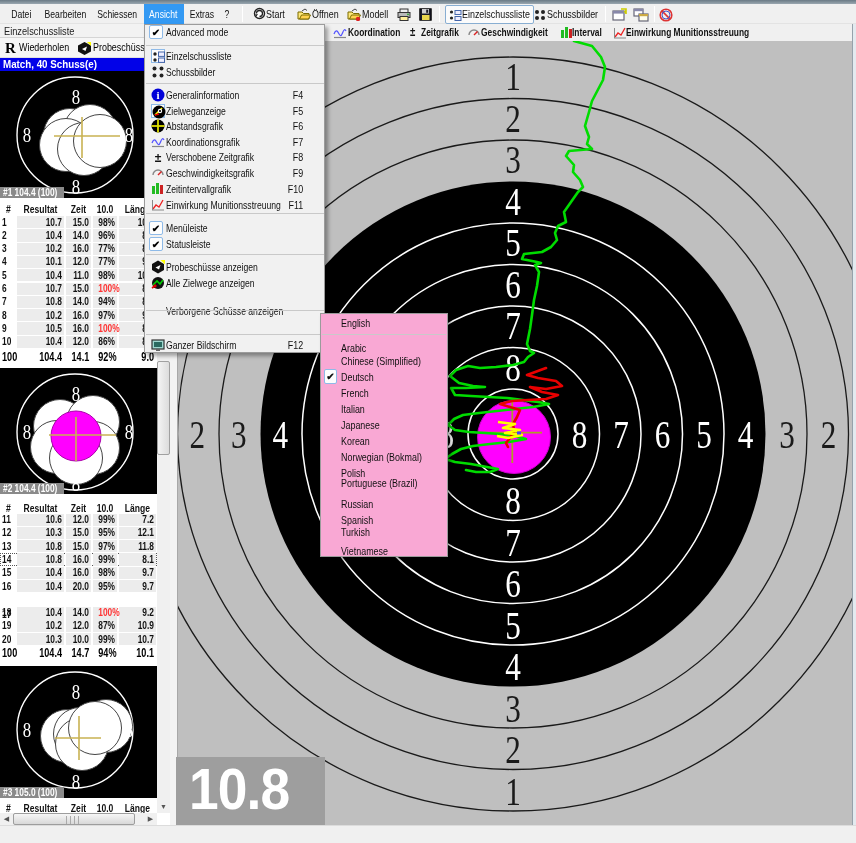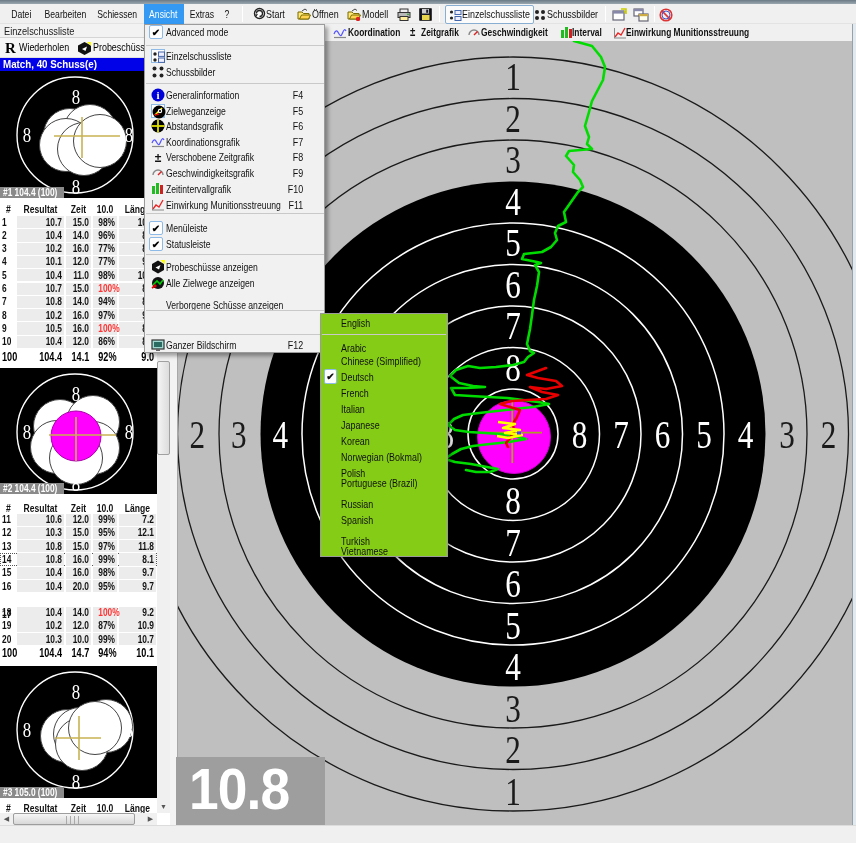--- a/index.html
+++ b/index.html
@@ -54,21 +54,21 @@
 
 #menu{left:144px;top:24px;width:181px;height:329px;background:#f1f1f1;border:1px solid #9b9b9b;box-shadow:3px 3px 4px rgba(0,0,0,0.35)}
 .mrow{position:absolute;left:1px;width:177px;height:16px;font-size:10.5px;color:#111;line-height:16px}
 .mtext{position:absolute;left:20px;top:0;white-space:nowrap;transform:scaleX(0.82);transform-origin:0 50%}
 .mshort{position:absolute;right:20px;top:0;transform:scaleX(0.85);transform-origin:100% 50%}
 .msep{position:absolute;left:1px;width:178px;height:1px;background:#c9c9c9}
 .micon{position:absolute;left:5px;top:1px;width:14px;height:14px}
 .mcheck{position:absolute;left:3px;top:1px;width:14px;height:14px;border:1px solid #8ebae8;background:#fdfdfd;border-radius:2px;color:#000;font-size:10px;font-weight:bold;text-align:center;line-height:13px}
 #mlang{background:#3296f0;color:#fff;left:2px;width:175px;height:17px;line-height:17px}
 
-#sub{left:320px;top:313px;width:128px;height:244px;background:#84cc16;border:1px solid #9b9b9b;box-shadow:3px 3px 4px rgba(0,0,0,0.35)}
+#sub{left:320px;top:313px;width:128px;height:244px;background:#f9a8d4;border:1px solid #9b9b9b;box-shadow:3px 3px 4px rgba(0,0,0,0.35)}
 .srow{position:absolute;left:1px;width:124px;height:16px;font-size:10.5px;color:#111;line-height:16px}
 .stext{position:absolute;left:19px;top:0;white-space:nowrap;transform:scaleX(0.85);transform-origin:0 50%}
 </style></head><body>
 <div id="win">
 <div class="abs" id="topstrip"></div>
 <div class="abs" id="menubar">
 <span class="mitem" style="left:7px;width:28px"><i>Datei</i></span>
 <span class="mitem" style="left:40px;width:50px"><i>Bearbeiten</i></span>
 <span class="mitem" style="left:93px;width:47px"><i>Schiessen</i></span>
 <span class="mitem" style="left:186px;width:31px"><i>Extras</i></span>
@@ -659,21 +659,21 @@
       </div>
 <div class="mrow" style="top:250px">
         <span class="micon" style=""><svg width="14" height="14" viewBox="0 0 14 14">
             <circle cx="7" cy="7" r="6" fill="#111"></circle>
             <path d="M2 9 L6 5 L9 8 L12 4" stroke="#0c0" stroke-width="1.6" fill="none"></path>
             <path d="M1 12 L5 9" stroke="#d00" stroke-width="1.6" fill="none"></path>
             <circle cx="4" cy="10" r="1.6" fill="#d00"></circle>
           </svg></span>
         <span class="mtext">Alle Zielwege anzeigen</span>
       </div>
-<div class="mrow" style="top:272px">
+<div class="mrow" style="top:278px">
         <span class="mtext">Verborgene Schüsse anzeigen</span>
       </div>
 <div class="msep" style="top:284.5px"></div>
 <div class="msep" style="top:309px"></div>
 <div class="mrow" style="top:312px">
         <span class="micon" style=""><svg width="14" height="14" viewBox="0 0 14 14">
             <rect x="1" y="2" width="12" height="9" fill="#9fd8d0" stroke="#333" stroke-width="1.2"></rect>
             <rect x="3" y="4" width="8" height="5" fill="#2a6a60"></rect>
             <rect x="5" y="11" width="4" height="2" fill="#666"></rect>
           </svg></span>
@@ -715,20 +715,20 @@
       </div>
 <div class="srow" style="top:161px">
         <span class="stext">Portuguese (Brazil)</span>
       </div>
 <div class="srow" style="top:182.2px">
         <span class="stext">Russian</span>
       </div>
 <div class="srow" style="top:197.6px">
         <span class="stext">Spanish</span>
       </div>
-<div class="srow" style="top:219px">
+<div class="srow" style="top:210px">
         <span class="stext">Turkish</span>
       </div>
 <div class="srow" style="top:229.3px">
         <span class="stext">Vietnamese</span>
       </div>
 <div class="msep" style="top:19.5px;width:124px"></div>
 </div>
 </div>
 </body></html>

